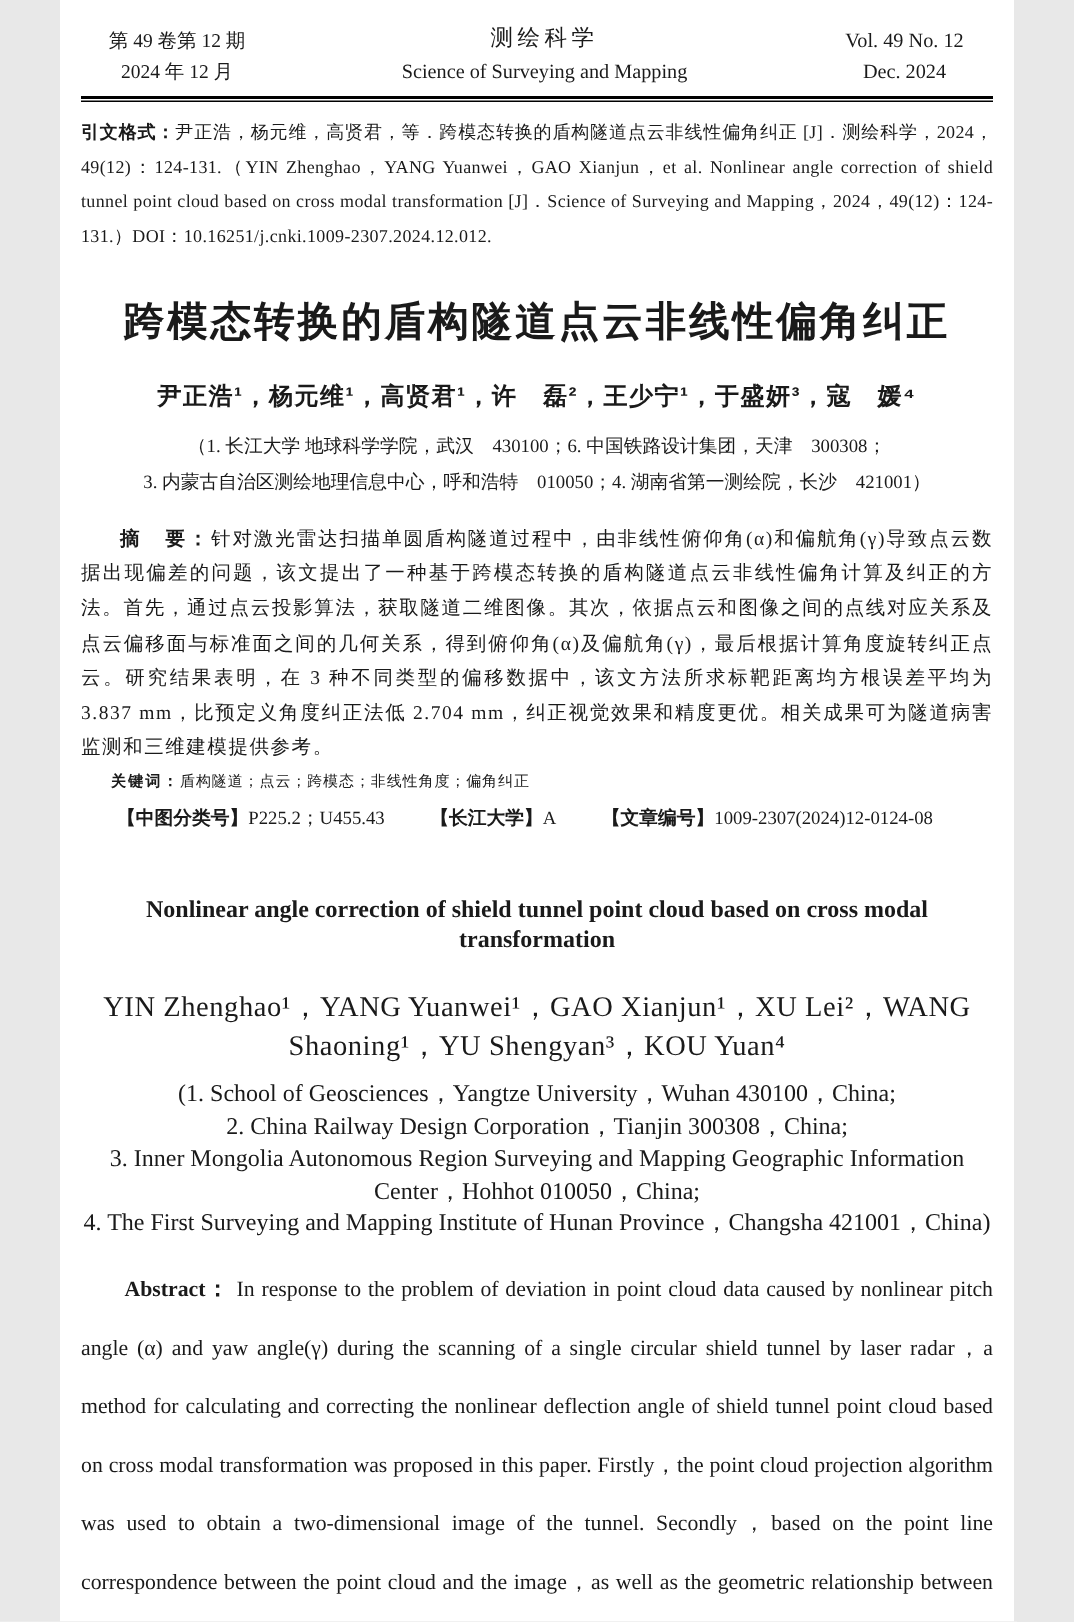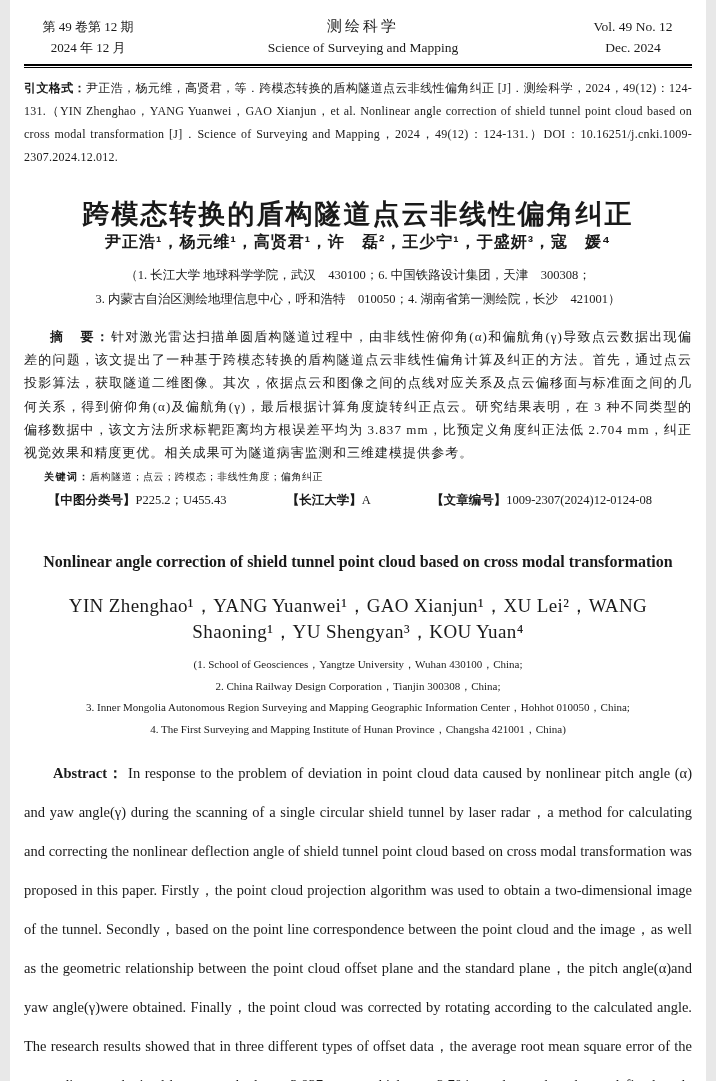--- a/index.html
+++ b/index.html
@@ -1,19 +1,19 @@
 <!DOCTYPE html>
 <html><head>
 <meta charset="utf-8">
 <style>
   * { margin: 0; padding: 0; box-sizing: border-box; }
   html, body { background: #e8e8e8; }
   .page {
     position: relative;
-    width: 696px;
+    width: 636px;
     height: 1081px;
     margin: 0 auto;
     background: #ffffff;
     color: #1a1a1a;
     font-family: "Liberation Serif", "DejaVu Serif", serif;
     overflow: hidden;
     padding: 14px 14px 0 14px;
   }
 
   
@@ -48,20 +48,21 @@
   
   .cn-title {
     margin-top: 27px;
     text-align: center;
     font-size: 27px;
     font-weight: bold;
     letter-spacing: 2px;
     font-family: "Liberation Sans", "DejaVu Sans", sans-serif;
   }
   .cn-authors {
+    margin-top: 22px;
     text-align: center;
     font-size: 16px;
     font-weight: bold;
     font-family: "Liberation Sans", "DejaVu Sans", sans-serif;
     letter-spacing: 1px;
   }
   .cn-affils { margin-top: 10px; text-align: center; font-size: 12.5px; line-height: 24px; }
 
   
   .cn-abstract {
@@ -98,21 +99,21 @@
     font-size: 16px;
     font-weight: bold;
     line-height: 20px;
   }
   .en-authors {
     margin-top: 21px;
     text-align: center;
     font-size: 19px;
     letter-spacing: 0.02em;
   }
-  .en-affils { margin-top: 9px; text-align: center; font-size: 11px; line-height: 21.5px; }
+  .en-affils { margin-top: 9px; text-align: center; font-size: 16px; line-height: 21.5px; }
 
   .en-abstract {
     margin-top: 14px;
     font-size: 14.5px;
     line-height: 39px;
     text-align: justify;
     text-indent: 2em;
   }
   .en-abstract .lbl, .en-keywords .lbl { font-weight: bold; font-style: normal; }
   .en-keywords {

